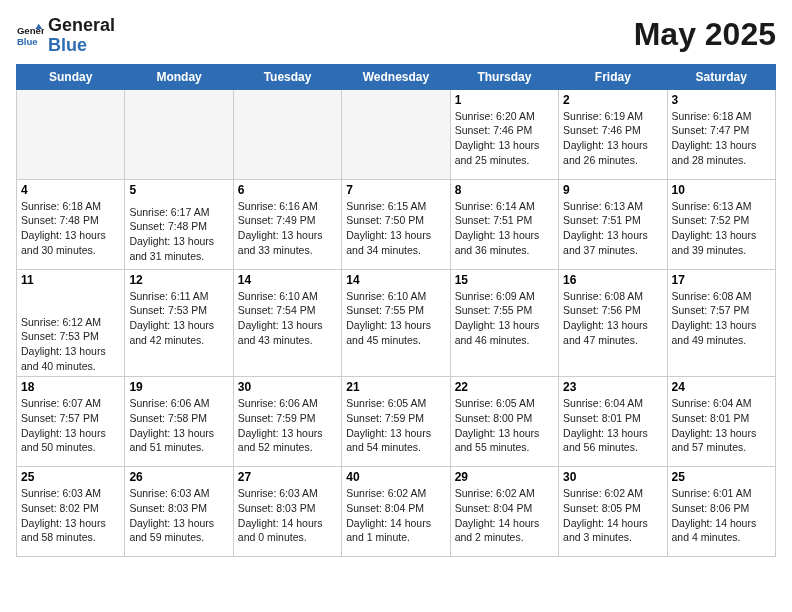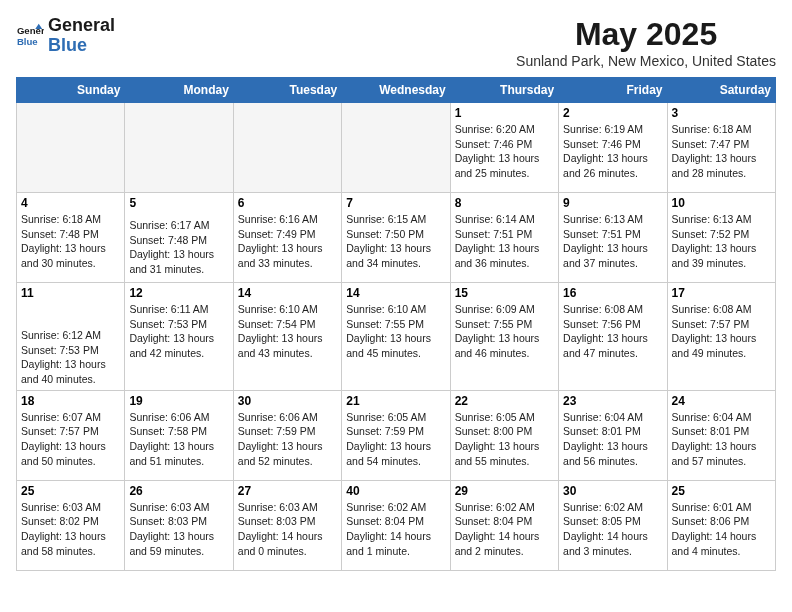--- a/index.html
+++ b/index.html
@@ -48,21 +48,21 @@
     }
     .calendar-table {
       width: 100%;
       border-collapse: collapse;
       font-size: 11px;
     }
     .calendar-table th {
       background: #2e6db4;
       color: #fff;
       padding: 5px 4px;
-      text-align: right;
+      text-align: center;
       font-size: 12px;
       border: 1px solid #2e6db4;
     }
     .calendar-table td {
       border: 1px solid #ccc;
       vertical-align: top;
       padding: 3px 4px;
       height: 90px;
       width: calc(100% / 7);
       background: #fff;
@@ -93,21 +93,20 @@
     </svg>
     <div>
       <div class="logo-text">
         <div>General</div>
         <div><span>Blue</span></div>
       </div>
     </div>
   </div>
   <div class="title-block">
     <div class="month-title">May 2025</div>
-    <div class="location">Sunland Park, New Mexico, United States</div>
   </div>
 </div>
 
 <table class="calendar-table">
   <thead>
     <tr>
     <th>Sunday</th>
         <th>Monday</th>
         <th>Tuesday</th>
         <th>Wednesday</th>

